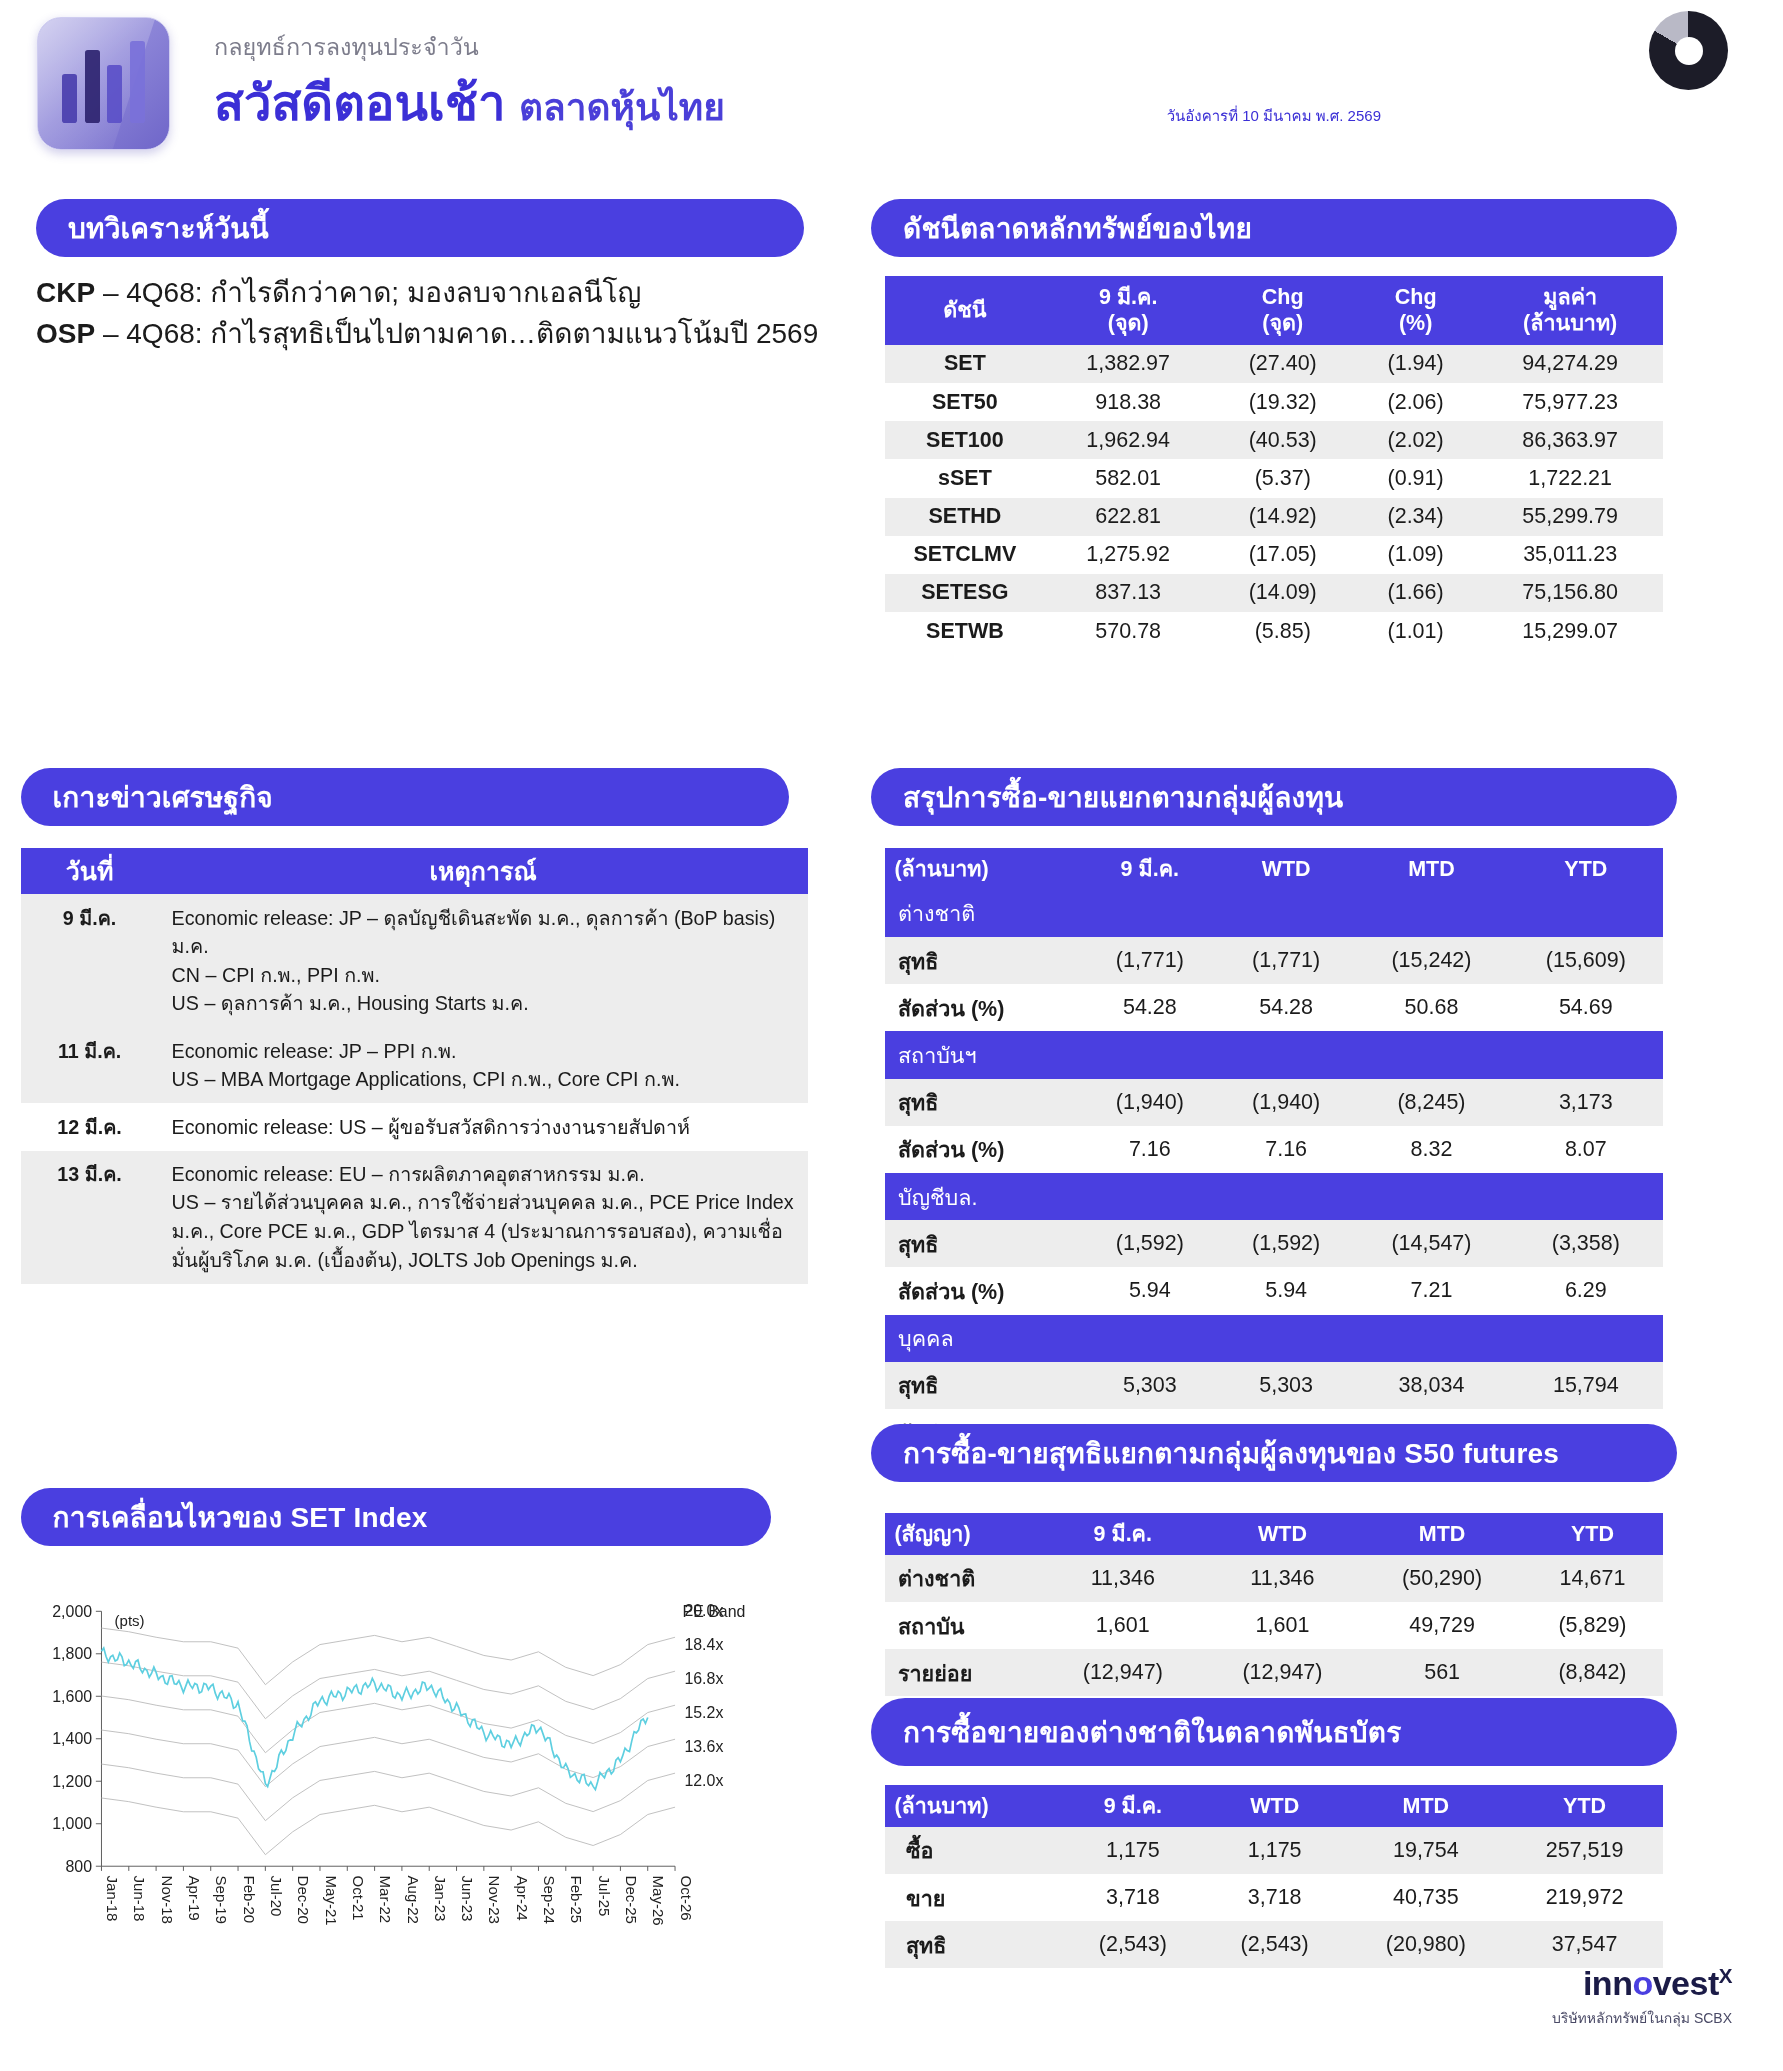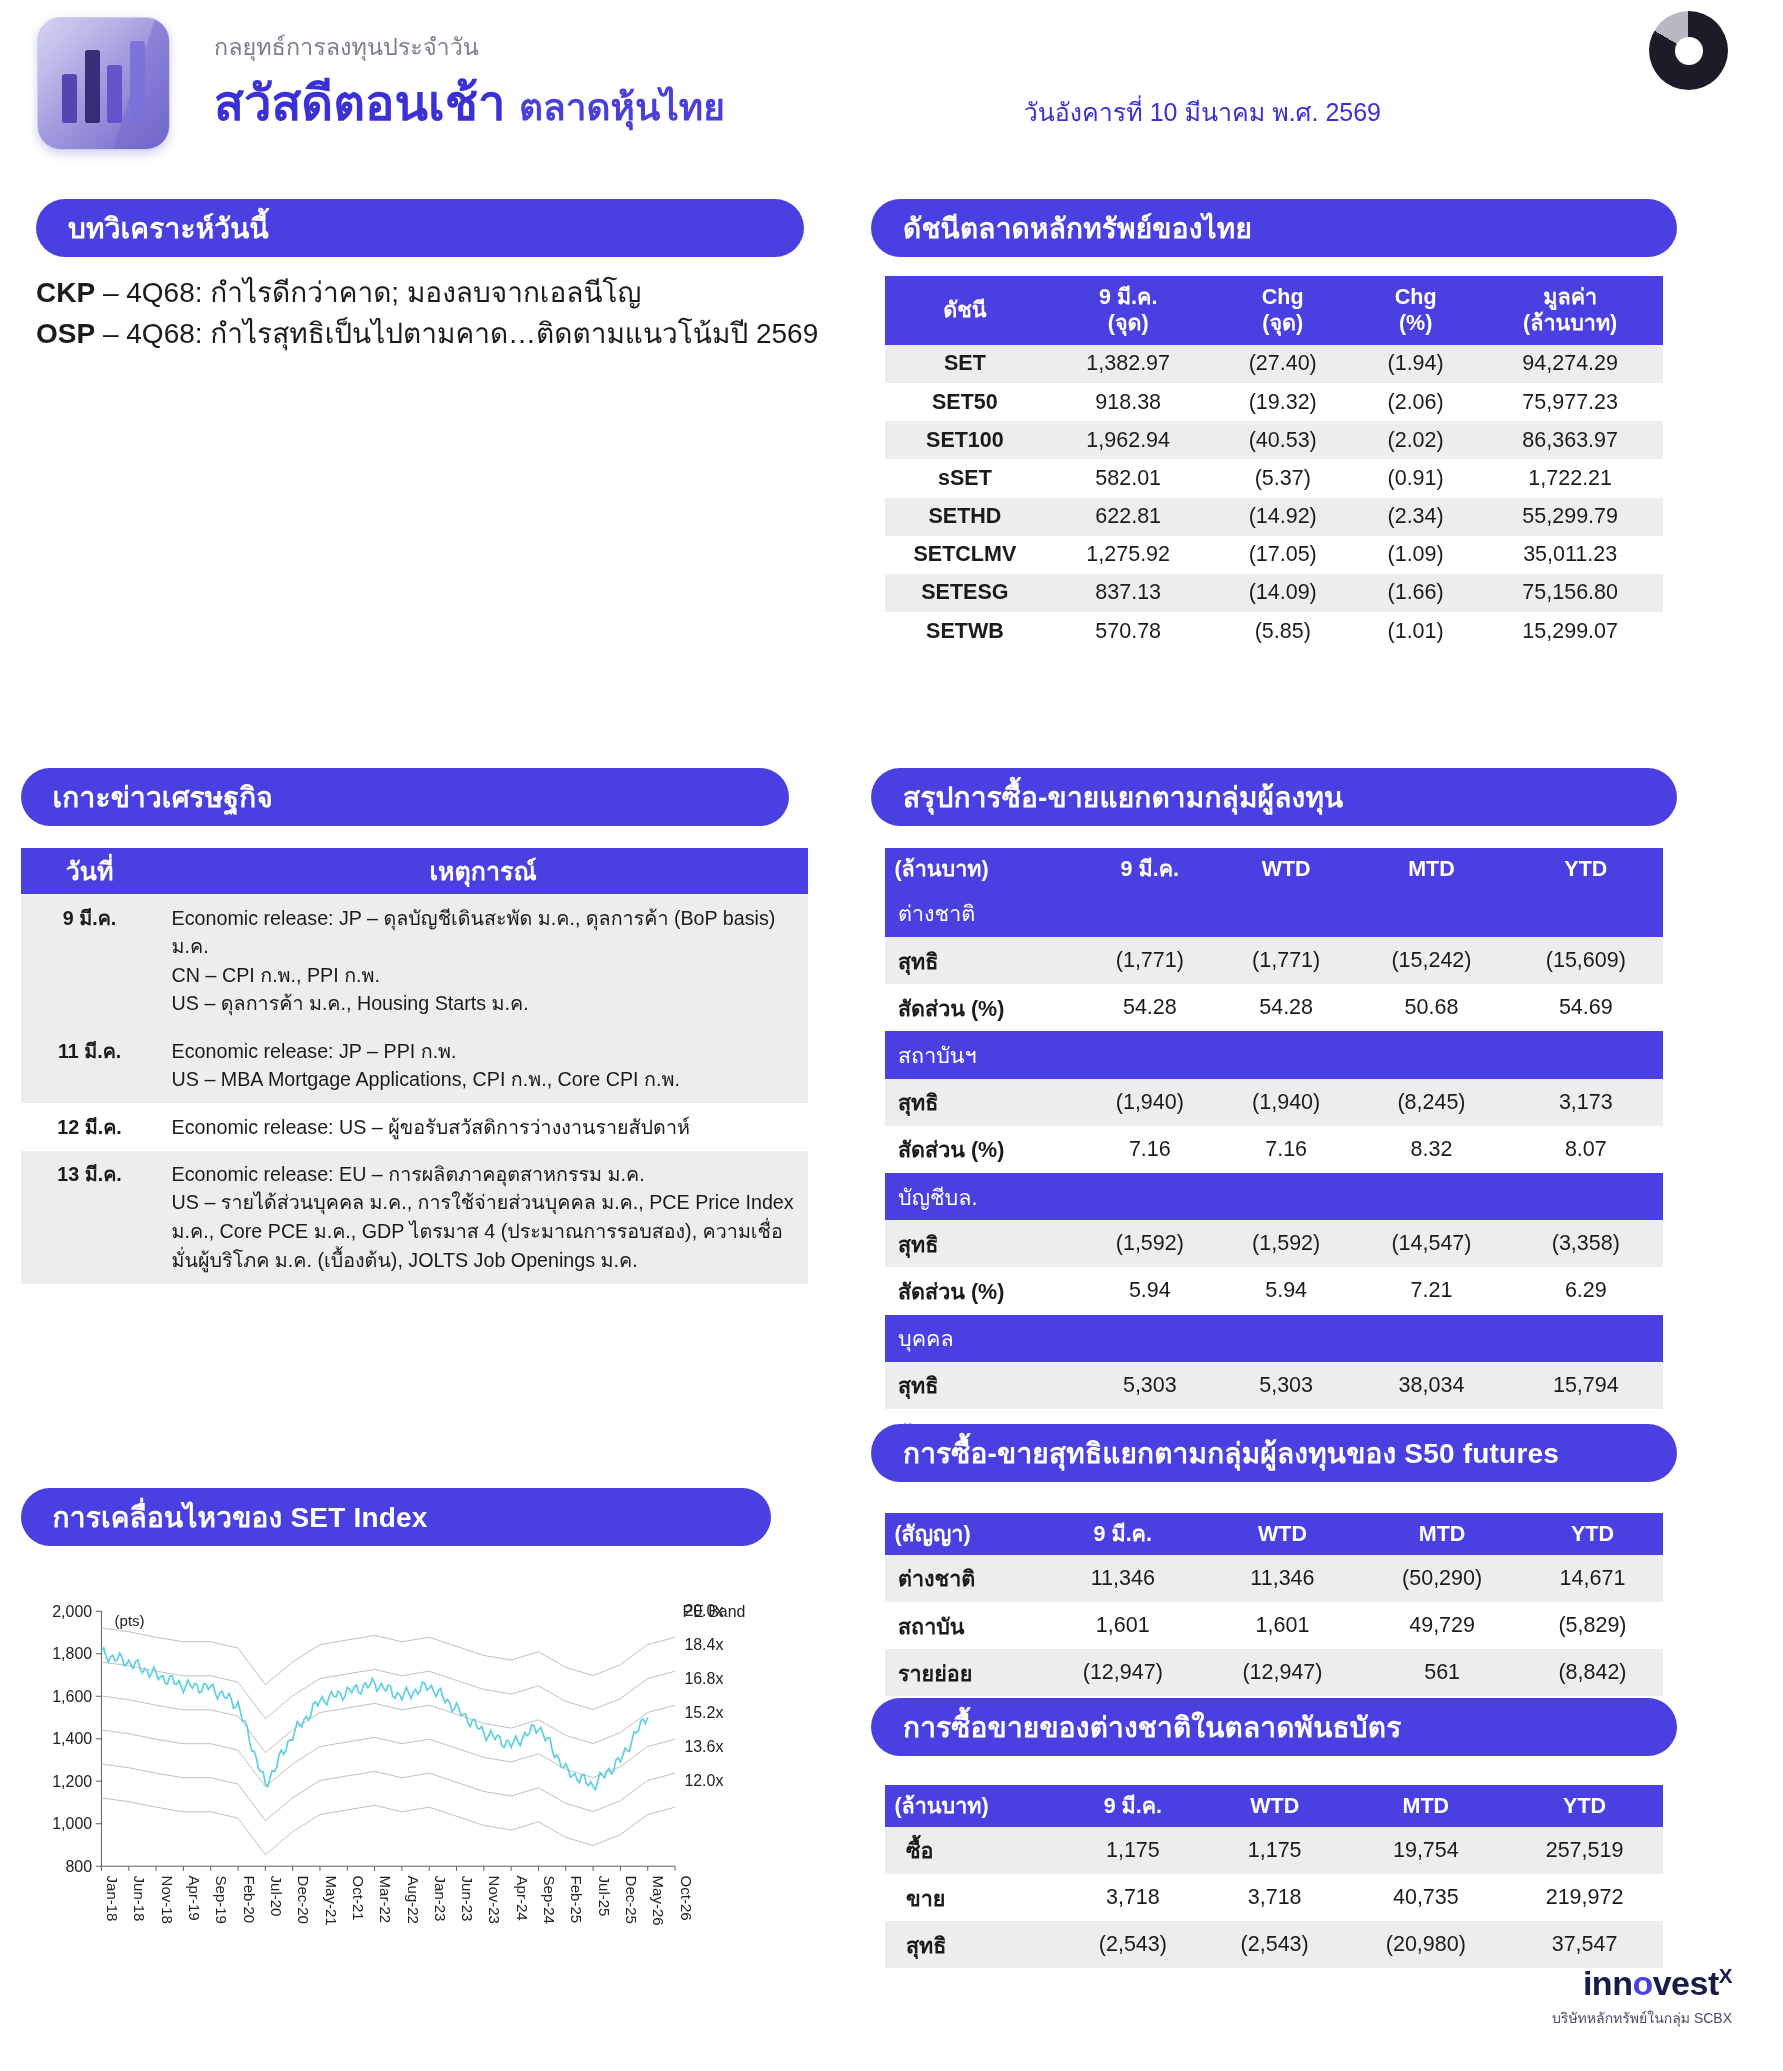--- a/index.html
+++ b/index.html
@@ -70,22 +70,22 @@
     color: #3b2fd6;
     white-space: nowrap;
   }
   .title-main .sub {
     font-size: 37px;
     font-weight: 700;
     color: #4a3fd8;
   }
   .date {
     position: absolute;
-    right: 403px; top: 92px;
-    font-size: 25px;
+    right: 403px; top: 104px;
+    font-size: 15px;
     color: #3b2fd6;
     white-space: nowrap;
   }
   .donut {
     position: absolute;
     right: 56px; top: 11.2px;
     width: 79px; height: 79px;
     border-radius: 50%;
     background: conic-gradient(#1c1c28 0deg 300deg, #b9b9c6 300deg 360deg);
     display: flex; align-items: center; justify-content: center;
@@ -462,21 +462,21 @@
         <tr class="alt">
           <td class="rowlabel">รายย่อย</td>
           <td>(12,947)</td>
           <td>(12,947)</td>
           <td>561</td>
           <td>(8,842)</td>
         </tr>
       </tbody>
   </table>
 
-  <div class="pill" style="left:871px; top:1698px; width:806px; height:58px;">
+  <div class="pill" style="left:871px; top:1698px; width:806px; height:68px;">
     <span>การซื้อขายของต่างชาติในตลาดพันธบัตร</span>
   </div>
   <table class="grid" id="bond-table">
     <thead>
         <tr>
           <th style="text-align: left;">(ล้านบาท)</th>
           <th>9 มี.ค.</th>
           <th>WTD</th>
           <th>MTD</th>
           <th>YTD</th>

